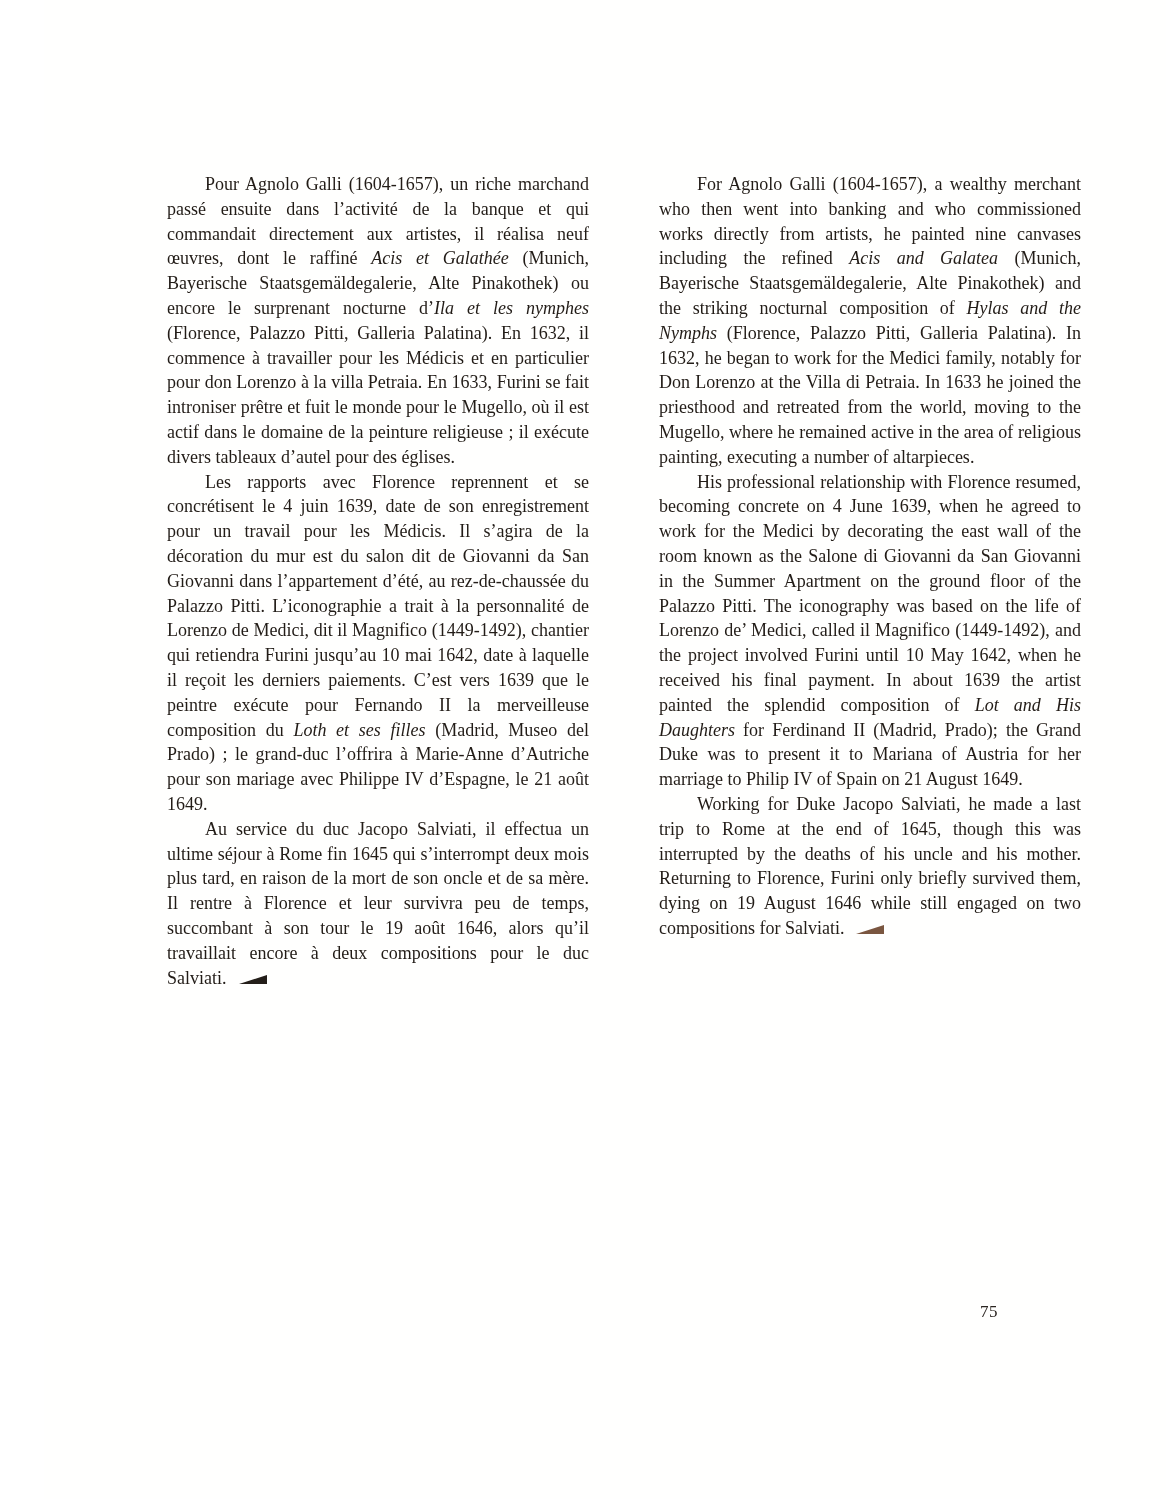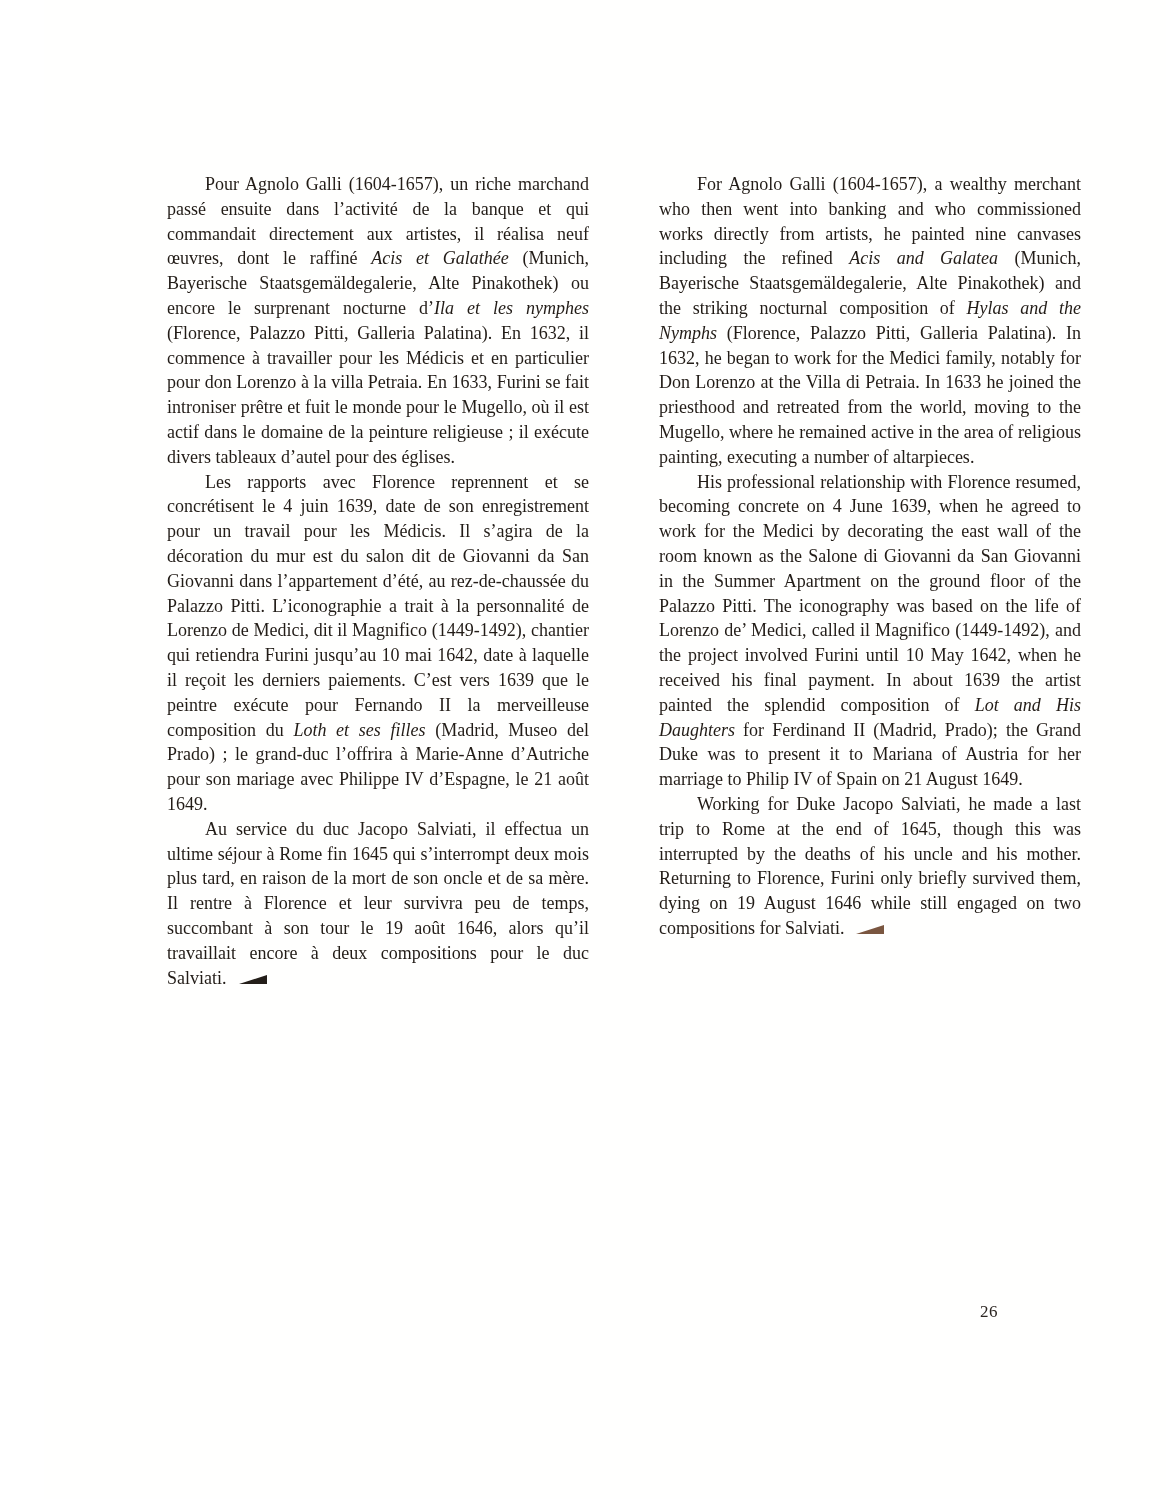--- a/index.html
+++ b/index.html
@@ -61,15 +61,15 @@
       <p class="para"><span>Les rapports avec Florence reprennent et se concrétisent le 4 juin 1639, date de son enregistrement pour un travail pour les Médicis. Il s’agira de la décoration du mur est du salon dit de Giovanni da San Giovanni dans l’appartement d’été, au rez-de-chaussée du Palazzo Pitti. L’iconographie a trait à la personnalité de Lorenzo de Medici, dit il Magnifico (1449-1492), chantier qui retiendra Furini jusqu’au 10 mai 1642, date à laquelle il reçoit les derniers paiements. C’est vers 1639 que le peintre exécute pour Fernando II la merveilleuse composition du </span><i>Loth et ses filles</i><span> (Madrid, Museo del Prado) ; le grand-duc l’offrira à Marie-Anne d’Autriche pour son mariage avec Philippe IV d’Espagne, le 21 août 1649.</span></p>
       <p class="para"><span>Au service du duc Jacopo Salviati, il effectua un ultime séjour à Rome fin 1645 qui s’interrompt deux mois plus tard, en raison de la mort de son oncle et de sa mère. Il rentre à Florence et leur survivra peu de temps, succombant à son tour le 19 août 1646, alors qu’il travaillait encore à deux compositions pour le duc Salviati.</span><span class="end-mark" style="border-bottom-color: rgb(36, 30, 25);"></span></p>
     </section>
 
   <section class="column english" lang="en">
       <p class="para"><span>For Agnolo Galli (1604-1657), a wealthy merchant who then went into banking and who commissioned works directly from artists, he painted nine canvases including the refined </span><i>Acis and Galatea</i><span> (Munich, Bayerische Staatsgemäldegalerie, Alte Pinakothek) and the striking nocturnal composition of </span><i>Hylas and the Nymphs</i><span> (Florence, Palazzo Pitti, Galleria Palatina). In 1632, he began to work for the Medici family, notably for Don Lorenzo at the Villa di Petraia. In 1633 he joined the priesthood and retreated from the world, moving to the Mugello, where he remained active in the area of religious painting, executing a number of altarpieces.</span></p>
       <p class="para"><span>His professional relationship with Florence resumed, becoming concrete on 4 June 1639, when he agreed to work for the Medici by decorating the east wall of the room known as the Salone di Giovanni da San Giovanni in the Summer Apartment on the ground floor of the Palazzo Pitti. The iconography was based on the life of Lorenzo de’ Medici, called il Magnifico (1449-1492), and the project involved Furini until 10 May 1642, when he received his final payment. In about 1639 the artist painted the splendid composition of </span><i>Lot and His Daughters</i><span> for Ferdinand II (Madrid, Prado); the Grand Duke was to present it to Mariana of Austria for her marriage to Philip IV of Spain on 21 August 1649.</span></p>
       <p class="para"><span>Working for Duke Jacopo Salviati, he made a last trip to Rome at the end of 1645, though this was interrupted by the deaths of his uncle and his mother. Returning to Florence, Furini only briefly survived them, dying on 19 August 1646 while still engaged on two compositions for Salviati.</span><span class="end-mark" style="border-bottom-color: rgb(122, 86, 64);"></span></p>
     </section>
 
-  <div class="page-number">26</div>
+  <div class="page-number">75</div>
 
 </div>
 
 </body></html>

